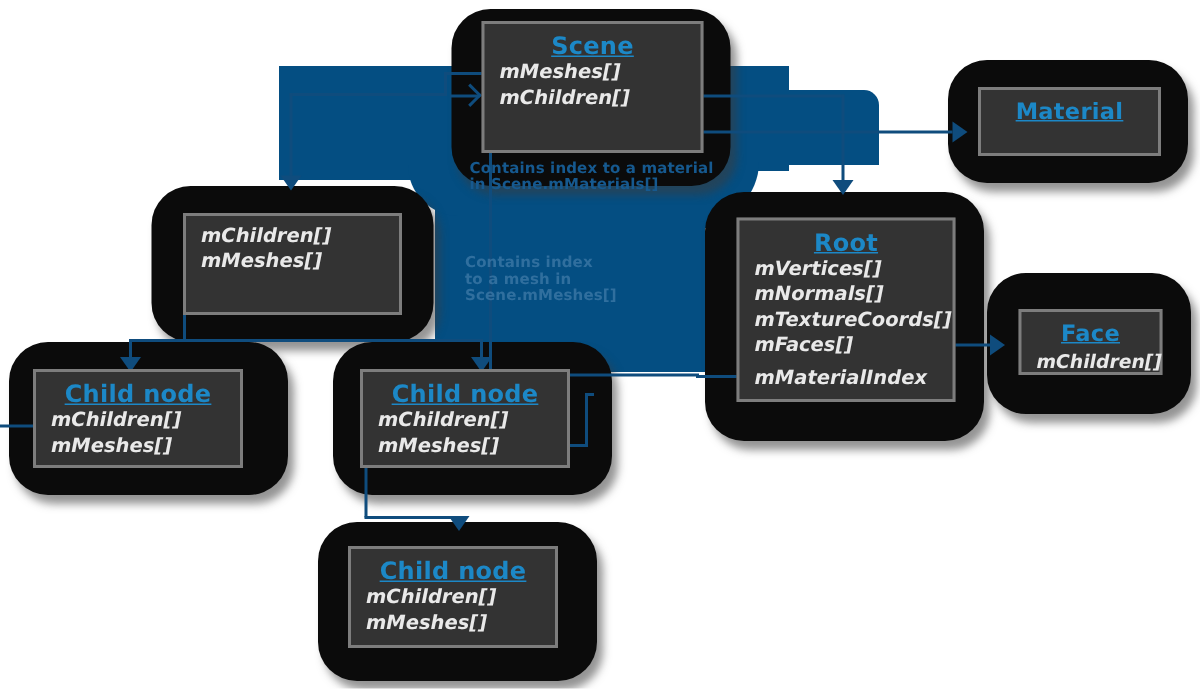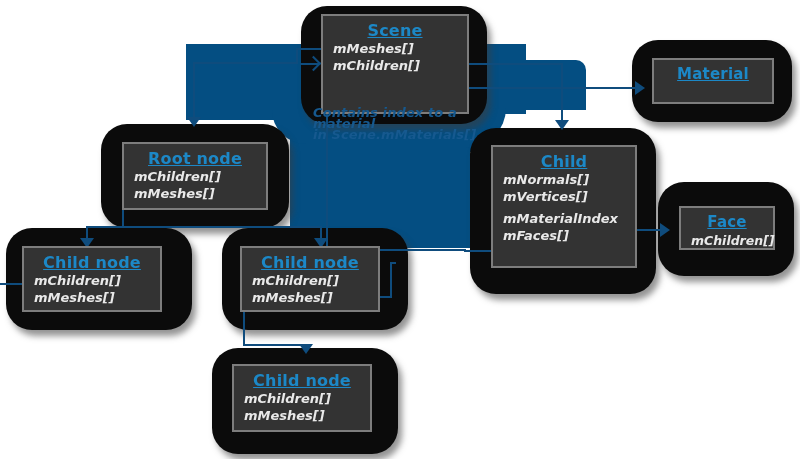--- a/index.html
+++ b/index.html
@@ -34,22 +34,22 @@
   .arw-d{border-left:7px solid transparent;border-right:7px solid transparent;
          border-top:10px solid #0f4c7d;}
   .arw-r{border-top:7px solid transparent;border-bottom:7px solid transparent;
          border-left:10px solid #0f4c7d;}
 
   
   .chev{position:absolute;width:9px;height:9px;border-right:2px solid #0f4c7d;
         border-top:2px solid #0f4c7d;transform:rotate(45deg);}
 
   
-  .note{position:absolute;color:#16598f;font-weight:bold;font-style:italic;
-        font-size:13px;line-height:11px;letter-spacing:.1px;white-space:pre-line;}
+  .note{position:absolute;color:#16598f;font-weight:bold;
+        font-size:10px;line-height:11px;letter-spacing:.1px;white-space:pre-line;}
   .note.faint{color:#3f7aa8;opacity:.75;}
 </style>
 </head>
 <body>
 
 <div id="stage">
 
   <div class="blob" style="left:186px;top:44px;width:340px;height:70px;"></div>
   <div class="blob" style="left:466px;top:60px;width:120px;height:50px;border-top-right-radius:10px;"></div>
   <div class="blob" style="left:290px;top:108px;width:200px;height:44px;"></div>
@@ -106,42 +106,42 @@
 
   <div class="ln lnh" style="left:330px;top:296px;width:62px;"></div>
   <div class="ln lnv" style="left:390px;top:262px;height:36px;"></div>
   <div class="ln lnh" style="left:390px;top:262px;width:6px;"></div>
 
   <div class="ln lnh" style="left:0px;top:283px;width:22px;"></div>
 
   <div class="ln lnh" style="left:300px;top:63px;width:20px;"></div>
   <div class="chev" style="left:308px;top:58px;"></div>
 
-  <div class="box" style="left:321px;top:14px;width:148px;height:100px;">
+  <div class="box" style="left:321px;top:14px;width:148px;height:88px;">
     <div class="title">Scene</div>
     <div class="field">mMeshes[]</div>
     <div class="field">mChildren[]</div>
   </div>
 
   <div class="box small" style="left:652px;top:58px;width:122px;height:46px;">
     <div class="title">Material</div>
   </div>
 
   <div class="box" style="left:122px;top:142px;width:146px;height:68px;">
-    <div class="title">Root node</div>
     <div class="field">mChildren[]</div>
     <div class="field">mMeshes[]</div>
   </div>
 
   <div class="box" style="left:491px;top:145px;width:146px;height:123px;">
-    <div class="title">Child</div>
+    <div class="title">Root</div>
+    <div class="field">mVertices[]</div>
     <div class="field">mNormals[]</div>
-    <div class="field">mVertices[]</div>
+    <div class="field">mTextureCoords[]</div>
+    <div class="field">mFaces[]</div>
     <div class="field" style="margin-top:5px;">mMaterialIndex</div>
-    <div class="field">mFaces[]</div>
   </div>
 
   <div class="box small" style="left:679px;top:206px;width:96px;height:44px;">
     <div class="title">Face</div>
     <div class="field">mChildren[]</div>
   </div>
 
   <div class="box" style="left:22px;top:246px;width:140px;height:66px;">
     <div class="title">Child node</div>
     <div class="field">mChildren[]</div>
@@ -156,14 +156,17 @@
 
   <div class="box" style="left:232px;top:364px;width:140px;height:68px;">
     <div class="title">Child node</div>
     <div class="field">mChildren[]</div>
     <div class="field">mMeshes[]</div>
   </div>
 
   <div class="note" style="left:313px;top:107px;width:180px;">Contains index to a material
 in Scene.mMaterials[]</div>
 
+  <div class="note faint" style="left:310px;top:170px;width:110px;">Contains index
+to a mesh in
+Scene.mMeshes[]</div>
 
 </div>
 
 </body></html>

